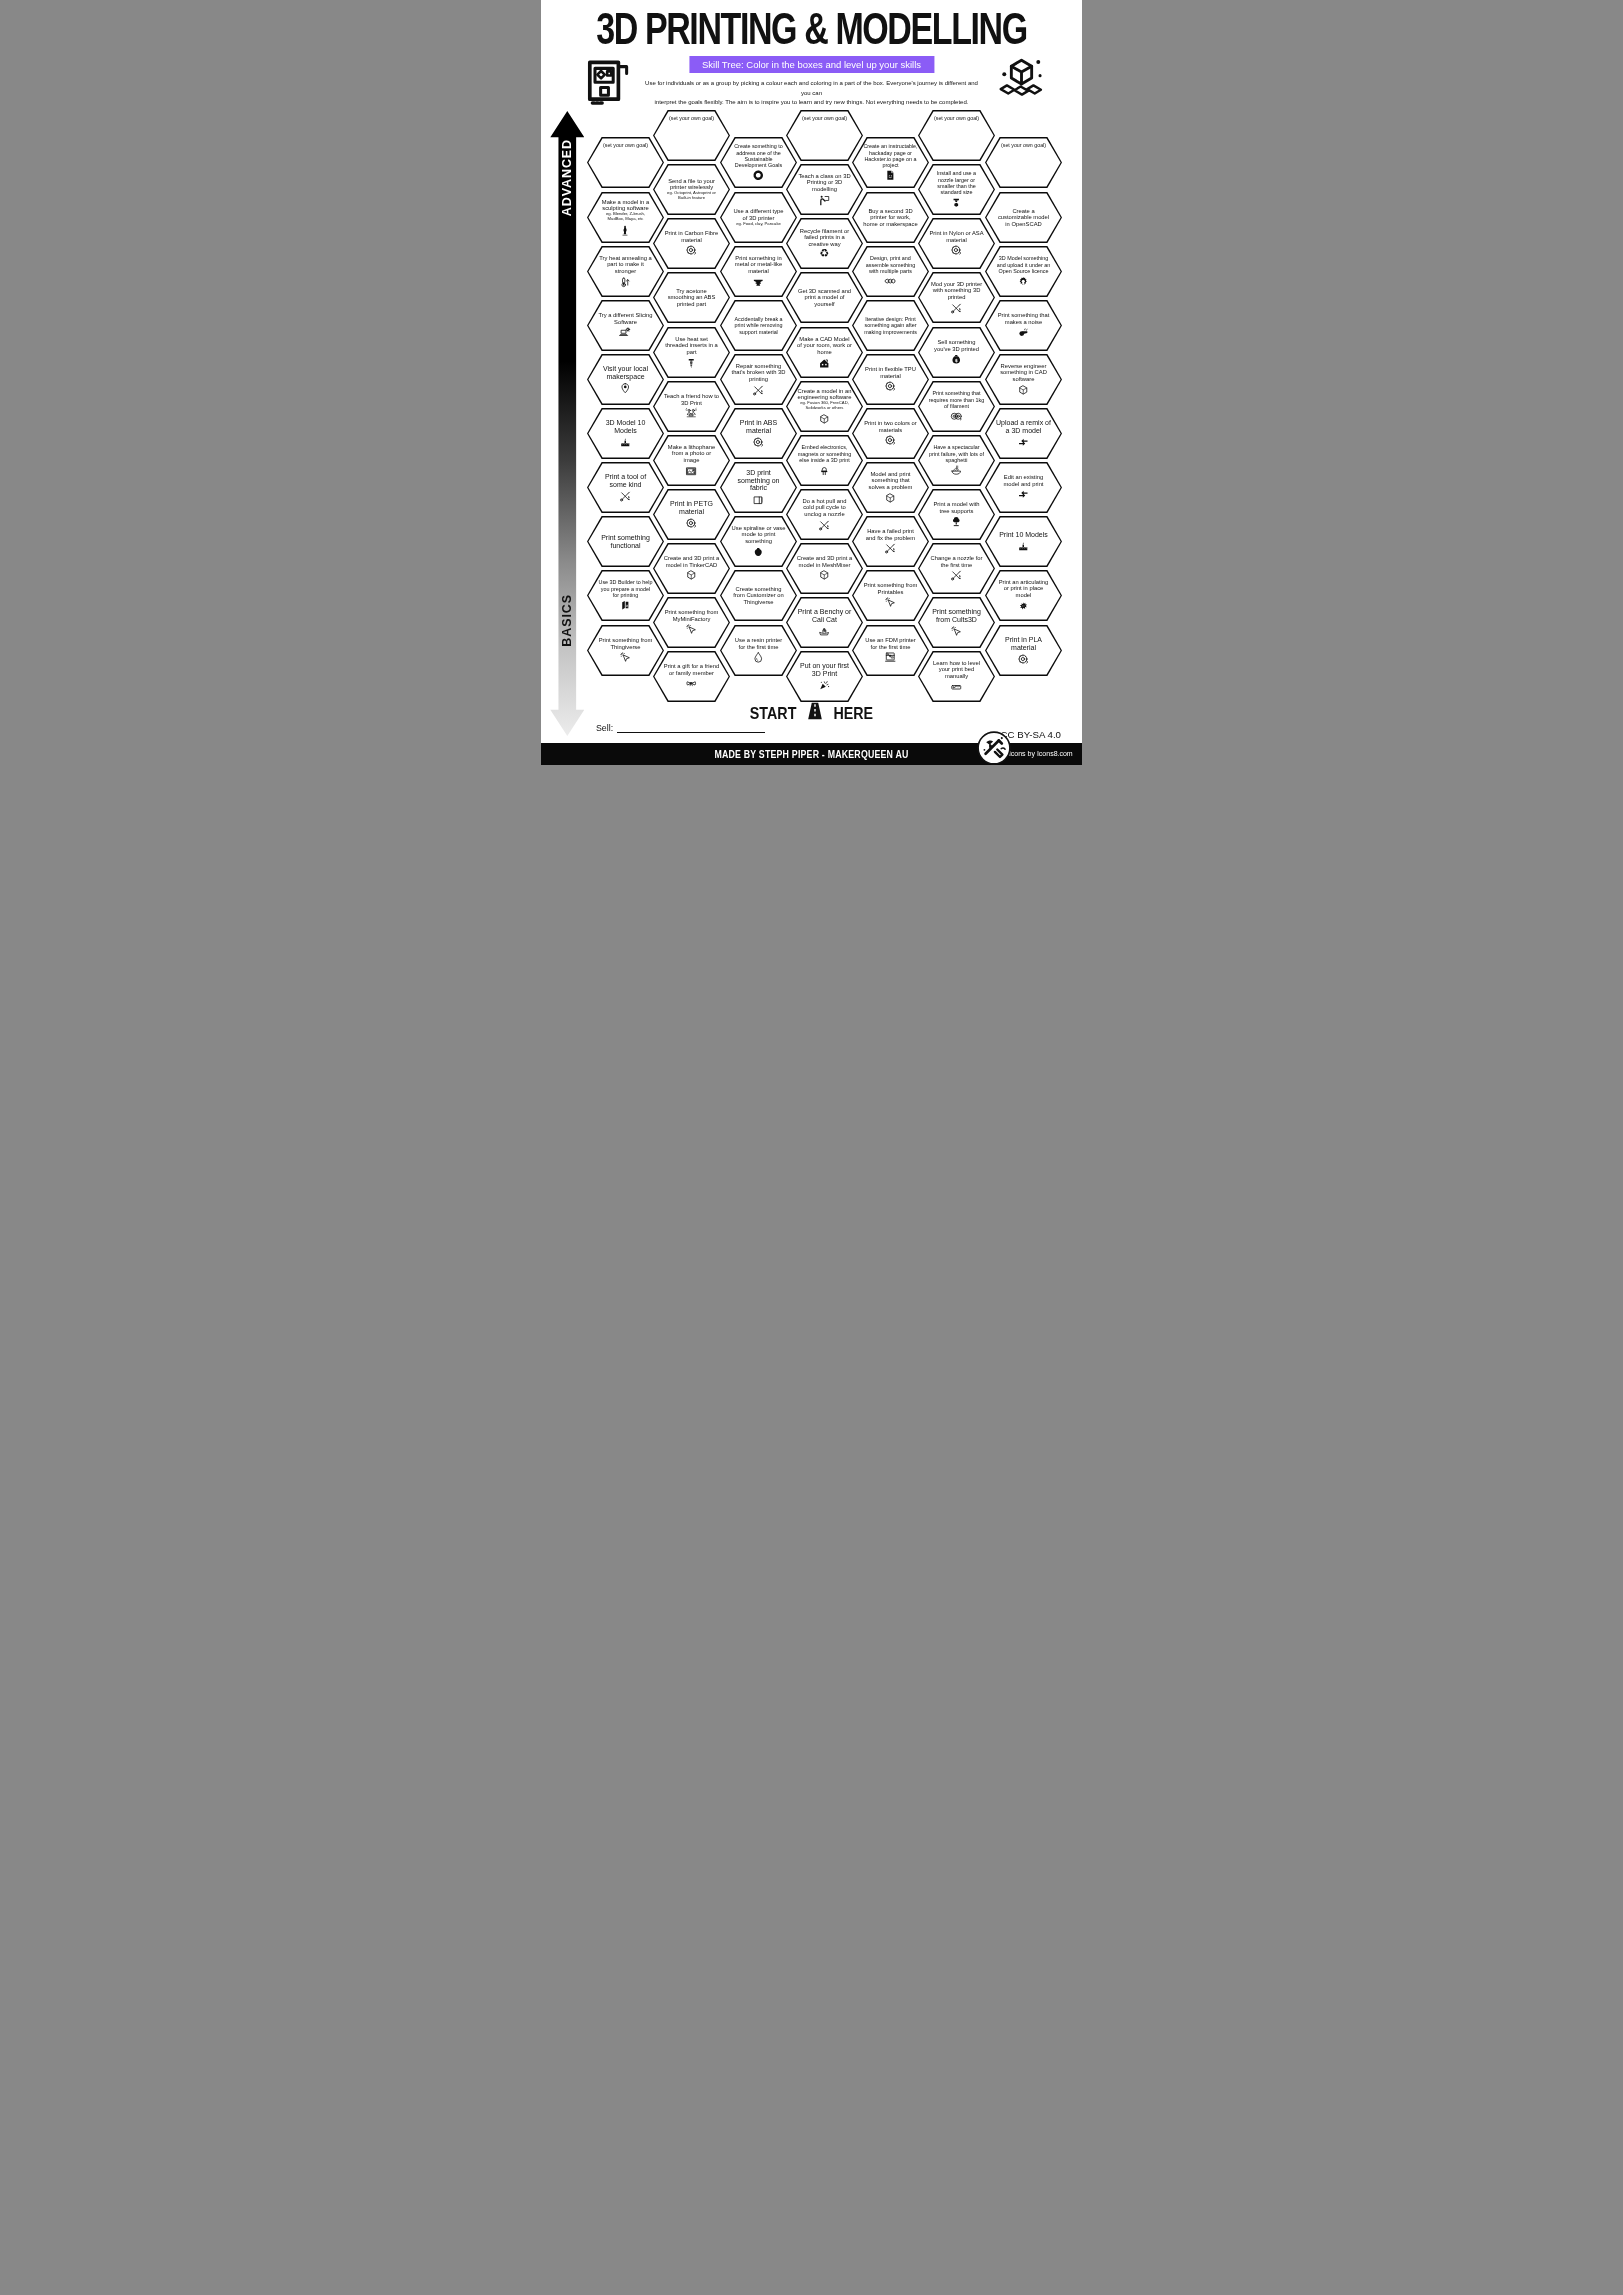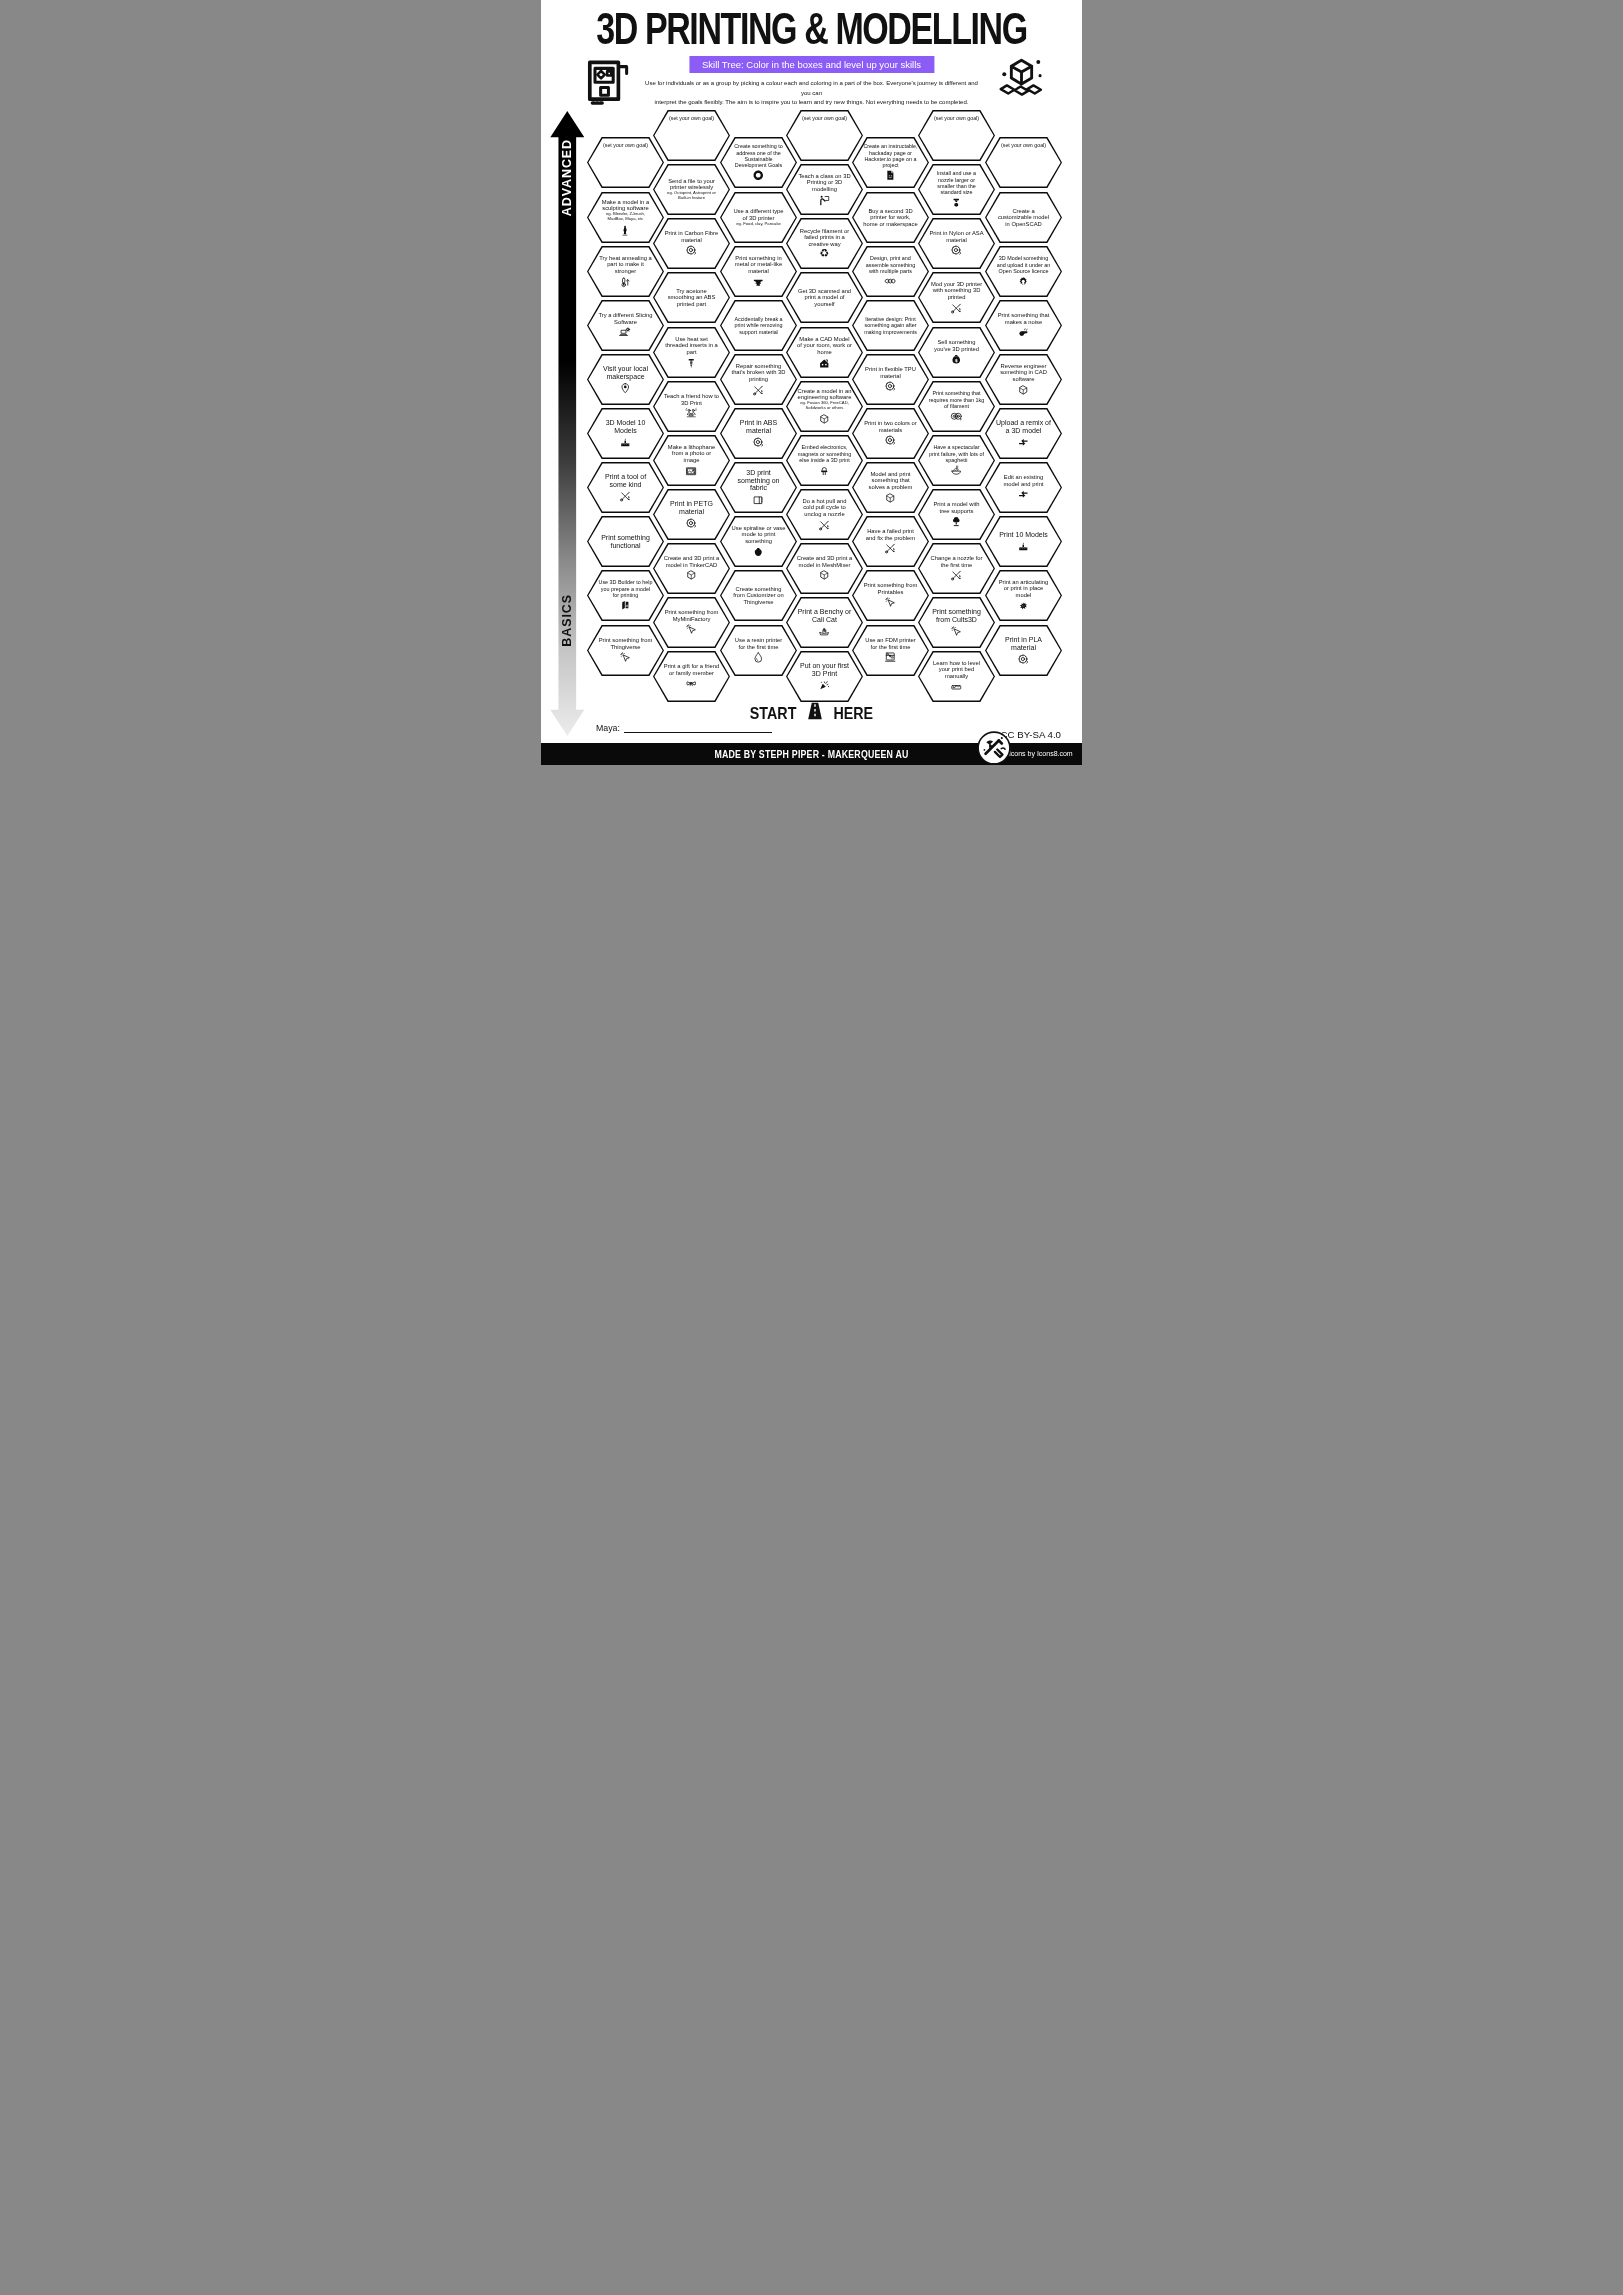--- a/index.html
+++ b/index.html
@@ -1042,21 +1042,21 @@
     <span><svg viewBox="0 0 24 24">
           <g fill="none" stroke="#111" stroke-width="1.5">
             <path d="M8.2 3.6h7.6L20 20.4H4z" fill="#111" stroke="none"></path>
             <path d="M12 5.2v14" stroke="#fff" stroke-width="1.7" stroke-dasharray="2.6 2.2"></path>
           </g>
         </svg></span>
     <span>HERE</span>
   </div>
 
   <div class="name-row">
-    <span>Maya:</span><span class="name-line"></span>
+    <span>Sell:</span><span class="name-line"></span>
   </div>
 
   <div class="license">CC BY-SA 4.0</div>
   <div class="maker-logo"><svg viewBox="0 0 24 24">
         <g fill="none" stroke="#111" stroke-width="1.5" stroke-linecap="round" stroke-linejoin="round">
           <circle cx="12" cy="12" r="10.6" fill="#fff" stroke-width="1.1"></circle>
           <path d="M6.4 15.8l8.8-8.8" stroke-width="1.8"></path>
           <path d="M15.2 7l2 2" stroke-width="1.8"></path>
           <path d="M6.8 8.2c1.4-1.4 3.4-1.6 4.6-.6L9.6 9.4l1.8 1.8-1.8 1.8c-1-.8-1-2.6-.8-3.4z" fill="#111" stroke="none"></path>
           <path d="M14.2 13l3.4 3.4-1.6 1.6-3.4-3.4" stroke-width="1.6"></path>

